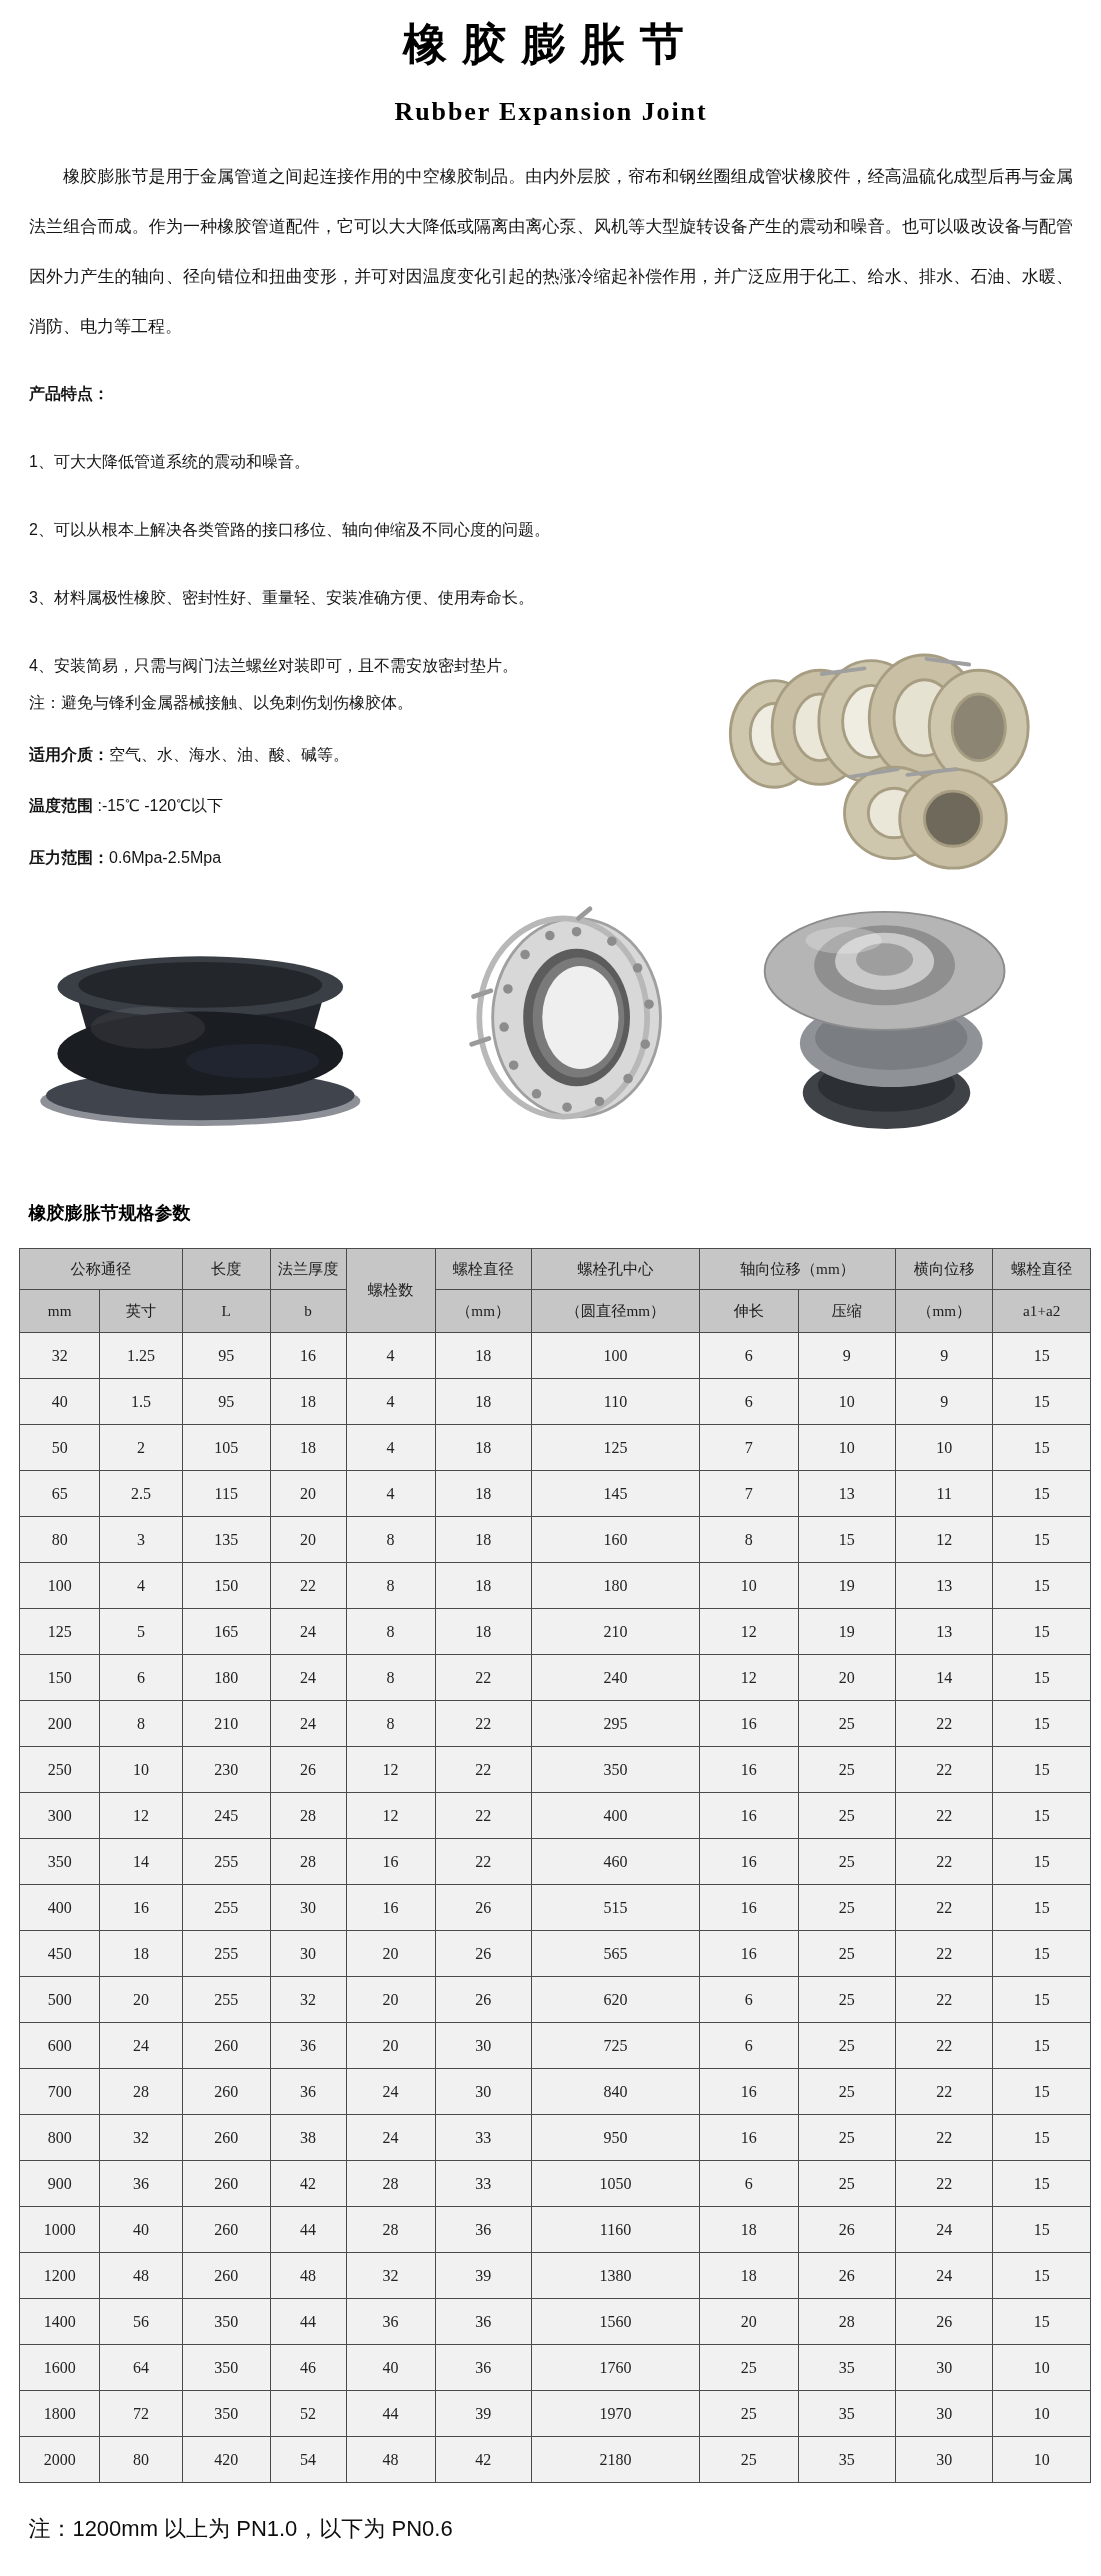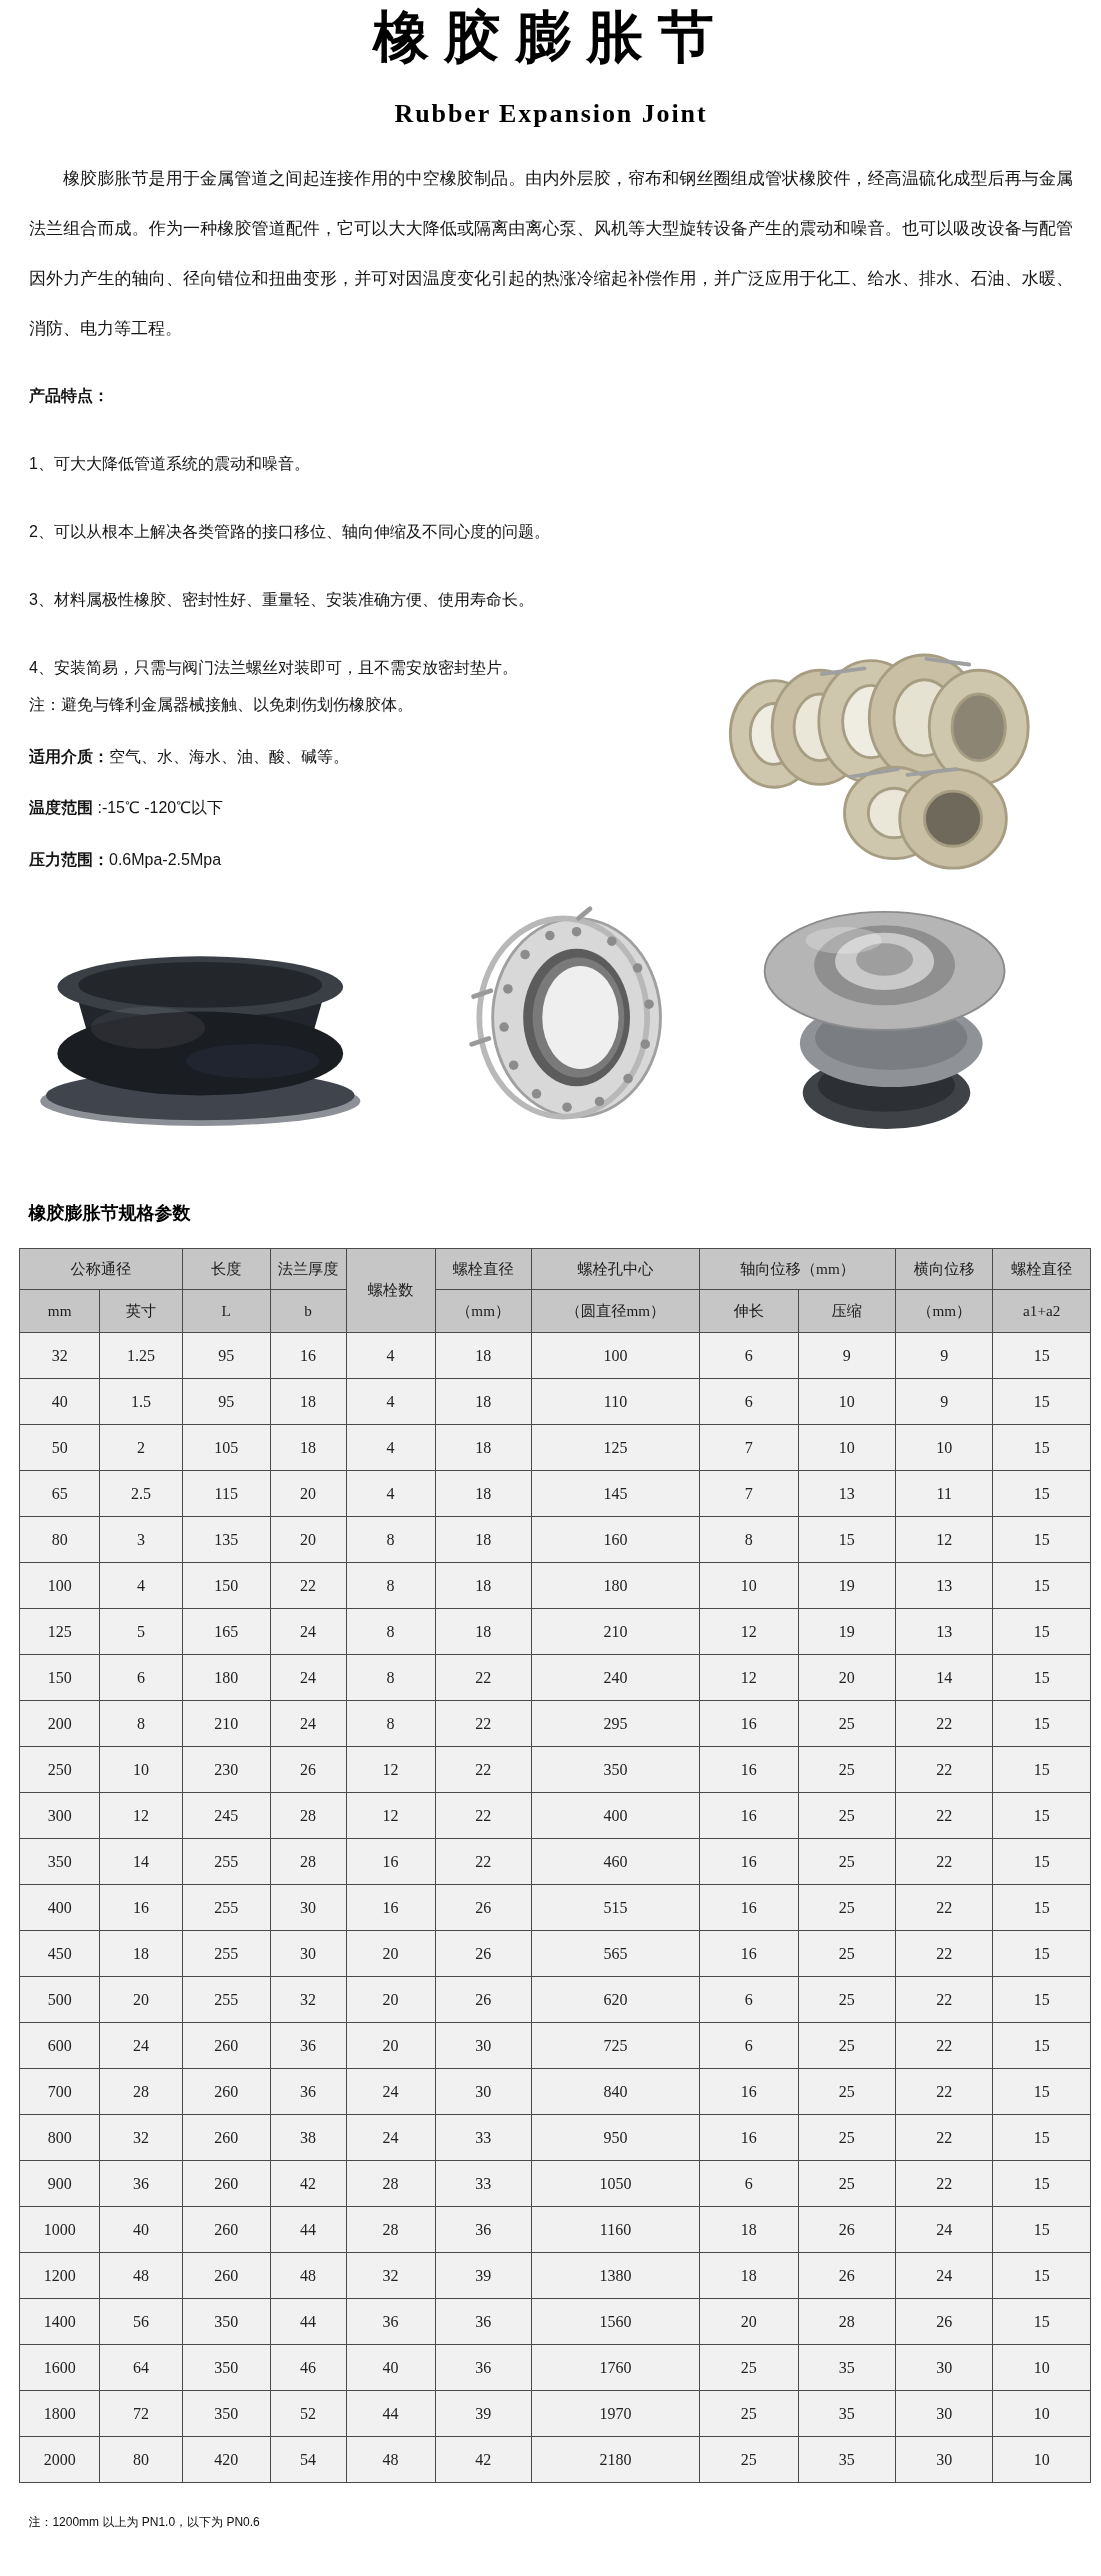--- a/index.html
+++ b/index.html
@@ -5,22 +5,22 @@
   * { box-sizing: border-box; margin: 0; padding: 0; }
   html, body { background: #ffffff; }
   body {
     width: 1102px; margin: 0 auto;
     font-family: "Liberation Sans", sans-serif;
     color: #111;
   }
   .page { position: relative; width: 1102px; min-height: 2576px; background: #fff; overflow: hidden; }
 
   .title {
-    text-align: center; font-size: 56px; font-weight: bold;
-    letter-spacing: 15.2px; padding-top: 0; color: #000;
+    text-align: center; font-size: 44px; font-weight: bold;
+    letter-spacing: 15.2px; padding-top: 15px; color: #000;
     font-family: "Liberation Sans", sans-serif;
   }
   .subtitle {
     text-align: center; font-size: 26px; font-weight: bold;
     margin-top: 23px; color: #000;
     font-family: "Liberation Serif", serif; letter-spacing: 1.9px;
   }
   .intro {
     margin: 25px 29px 0 29px; font-size: 17px; line-height: 50px;
     text-indent: 2em; text-align: justify; color: #151515;
@@ -54,21 +54,21 @@
     font-weight: normal; color: #222; overflow: hidden;
   }
   table.spec thead th {
     background: #c6c6c6; font-size: 15.2px; color: #1c1c1c;
   }
   table.spec thead tr.top th { height: 41px; }
   table.spec thead tr.sub th { height: 43px; }
   table.spec thead { border-bottom: 1.9px solid #333; }
   table.spec td { height: 46px; font-size: 16px; }
 
-  .footer-note { margin: 30.5px 0 0 11.4px; font-size: 12px; color: #0d0d0d; }
+  .footer-note { margin: 30.5px 0 0 11.4px; font-size: 22px; color: #0d0d0d; }
 </style>
 </head>
 <body>
 
 <div class="page">
 
   <h1 class="title">橡胶膨胀节</h1>
   <h2 class="subtitle">Rubber Expansion Joint</h2>
 
   <p class="intro">橡胶膨胀节是用于金属管道之间起连接作用的中空橡胶制品。由内外层胶，帘布和钢丝圈组成管状橡胶件，经高温硫化成型后再与金属法兰组合而成。作为一种橡胶管道配件，它可以大大降低或隔离由离心泵、风机等大型旋转设备产生的震动和噪音。也可以吸改设备与配管因外力产生的轴向、径向错位和扭曲变形，并可对因温度变化引起的热涨冷缩起补偿作用，并广泛应用于化工、给水、排水、石油、水暖、消防、电力等工程。</p>

